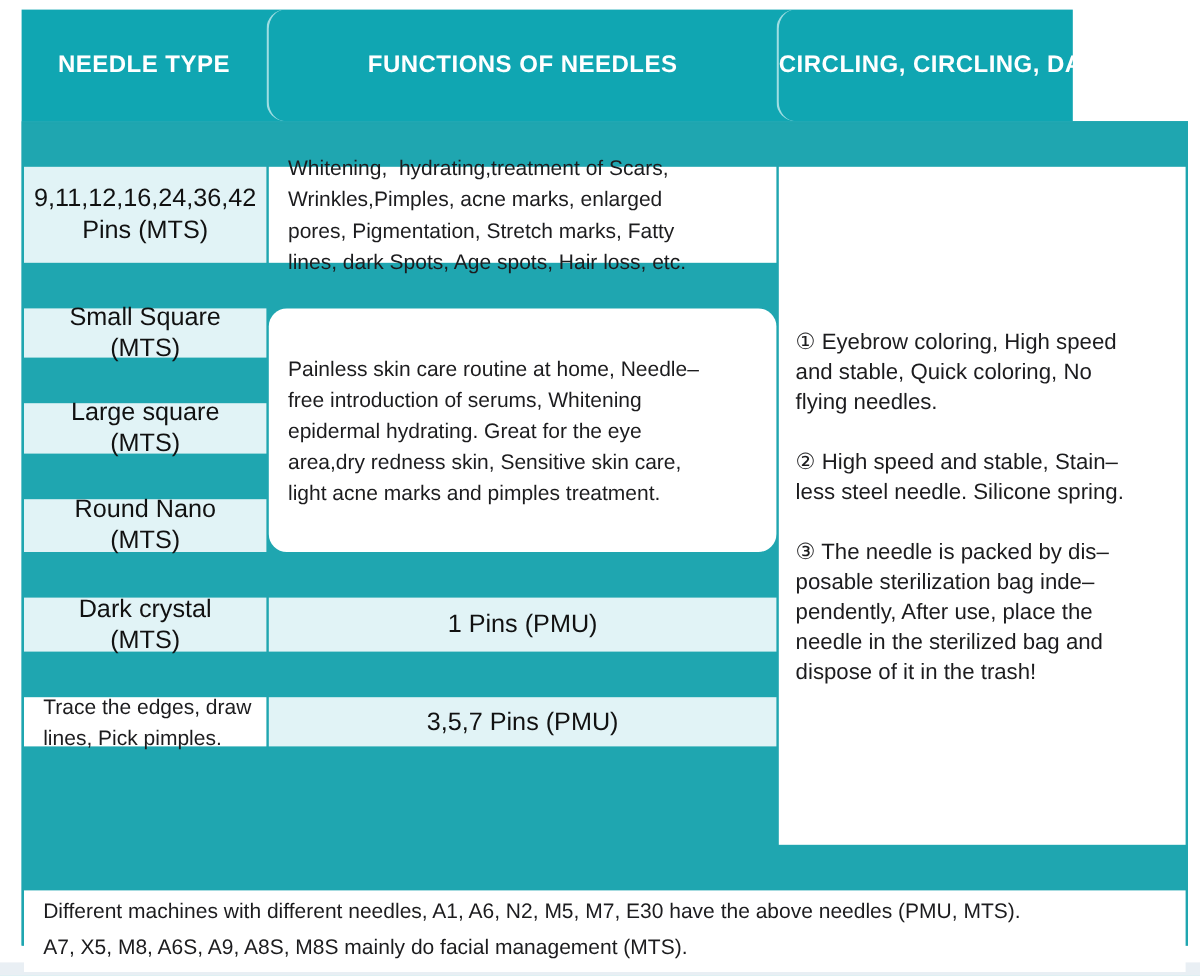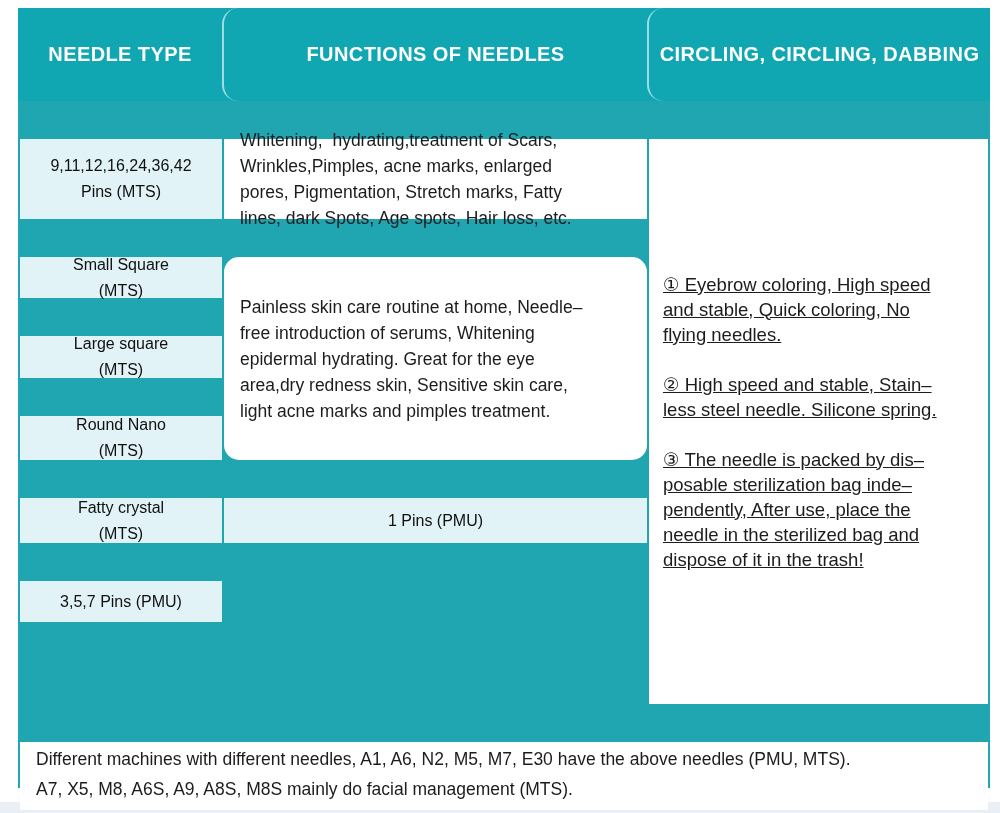--- a/index.html
+++ b/index.html
@@ -15,21 +15,21 @@
   body {
     position: relative;
     font-family: "Liberation Sans", "DejaVu Sans", sans-serif;
     color: var(--text-dark);
   }
 
   
   .table-header {
     position: absolute;
     left: 18px; top: 8px;
-    width: 972px; height: 93px;
+    width: 876px; height: 93px;
     background: var(--teal-header);
     display: grid;
     grid-template-columns: 204px 425px 1fr;
     z-index: 2;
   }
   .header-cell {
     display: flex; align-items: center; justify-content: center;
     color: #ffffff;
     font-size: 20px;
     font-weight: bold;
@@ -49,41 +49,40 @@
     grid-template-columns: 202px 423px 1fr;
     grid-template-rows: 116px 77px 78px 80px 81px 77px 80px 1fr;
     gap: 2px;
     z-index: 1;
   }
   .cell { background: #ffffff; margin-top: 36px; }
   .type-cell {
     background: var(--cell-bg);
     display: flex; align-items: center; justify-content: center;
     text-align: center;
-    font-size: 16px;
+    font-size: 21px;
     line-height: 26px;
     white-space: pre-wrap;
     color: #111;
   }
   .func-cell {
     display: flex; flex-direction: column; justify-content: center;
     padding: 6px 12px 6px 16px;
     font-size: 17.5px;
     line-height: 26px;
     white-space: pre-wrap;
   }
   .func-merged { grid-column: 2; grid-row: 2 / 5; border-radius: 15px; }
   .tech-cell {
     grid-column: 3; grid-row: 1 / 8;
     display: flex; flex-direction: column; justify-content: center;
     padding: 10px 10px 10px 14px;
     font-size: 18.5px;
     line-height: 25px;
     white-space: pre-wrap;
-    text-decoration: underline;
   }
   .footer-cell {
     grid-column: 1 / 4; grid-row: 8;
     display: flex; flex-direction: column; justify-content: center;
     padding: 2px 14px 6px 16px;
     font-size: 17.5px;
     line-height: 30px;
     white-space: pre-wrap;
   }
 
@@ -146,22 +145,23 @@
   <div class="cell func-cell func-merged">Painless skin care routine at home, Needle–
 free introduction of serums, Whitening
 epidermal hydrating. Great for the eye
 area,dry redness skin, Sensitive skin care,
 light acne marks and pimples treatment.</div>
   <div class="cell type-cell">Large square
 (MTS)</div>
   <div class="cell type-cell">Round Nano
 (MTS)</div>
 
-  <div class="cell type-cell">Fatty crystal
+  <div class="cell type-cell">Dark crystal
 (MTS)</div>
 
   <div class="cell type-cell">1 Pins (PMU)</div>
+  <div class="cell func-cell">Trace the edges, draw lines, Pick pimples.</div>
 
   <div class="cell type-cell">3,5,7 Pins (PMU)</div>
 
   <div class="cell footer-cell">Different machines with different needles, A1, A6, N2, M5, M7, E30 have the above needles (PMU, MTS).
 A7, X5, M8, A6S, A9, A8S, M8S mainly do facial management (MTS).</div>
 </div>
 
 </body></html>

